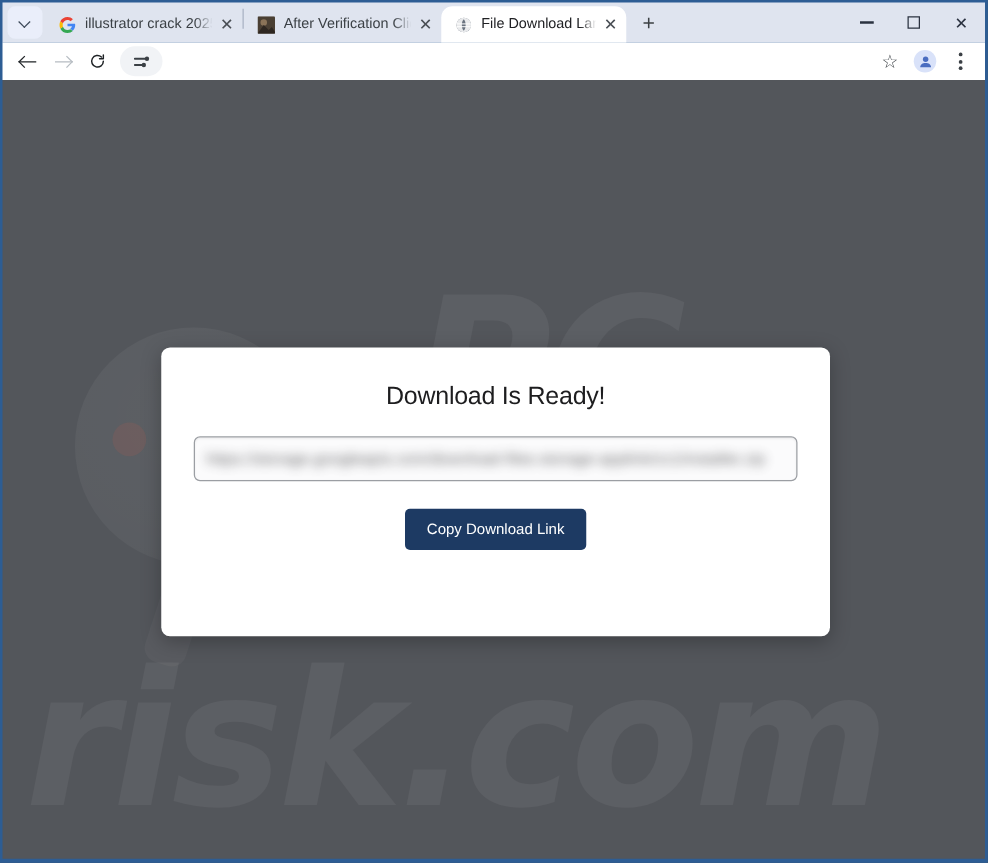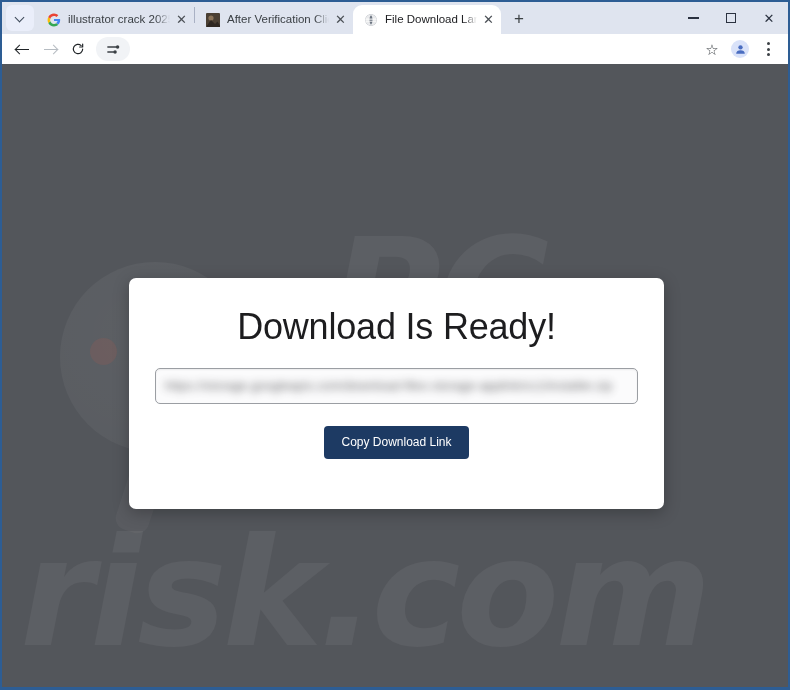--- a/index.html
+++ b/index.html
@@ -243,21 +243,21 @@
     width: 535px; height: 231px;
     background: #ffffff;
     border-radius: 7px;
     box-shadow: 0 4px 16px rgba(0,0,0,0.26);
     display: flex;
     flex-direction: column;
     align-items: center;
     padding-top: 28px;
   }
   .card-title {
-    font-size: 36px;
+    font-size: 20px;
     font-weight: 400;
     color: #1d1d1f;
     letter-spacing: -0.2px;
     margin-bottom: 20px;
   }
   .link-field {
     width: 483px; height: 36px;
     border: 1px solid #9b9ea3;
     border-radius: 5px;
     background: #fbfbfc;

